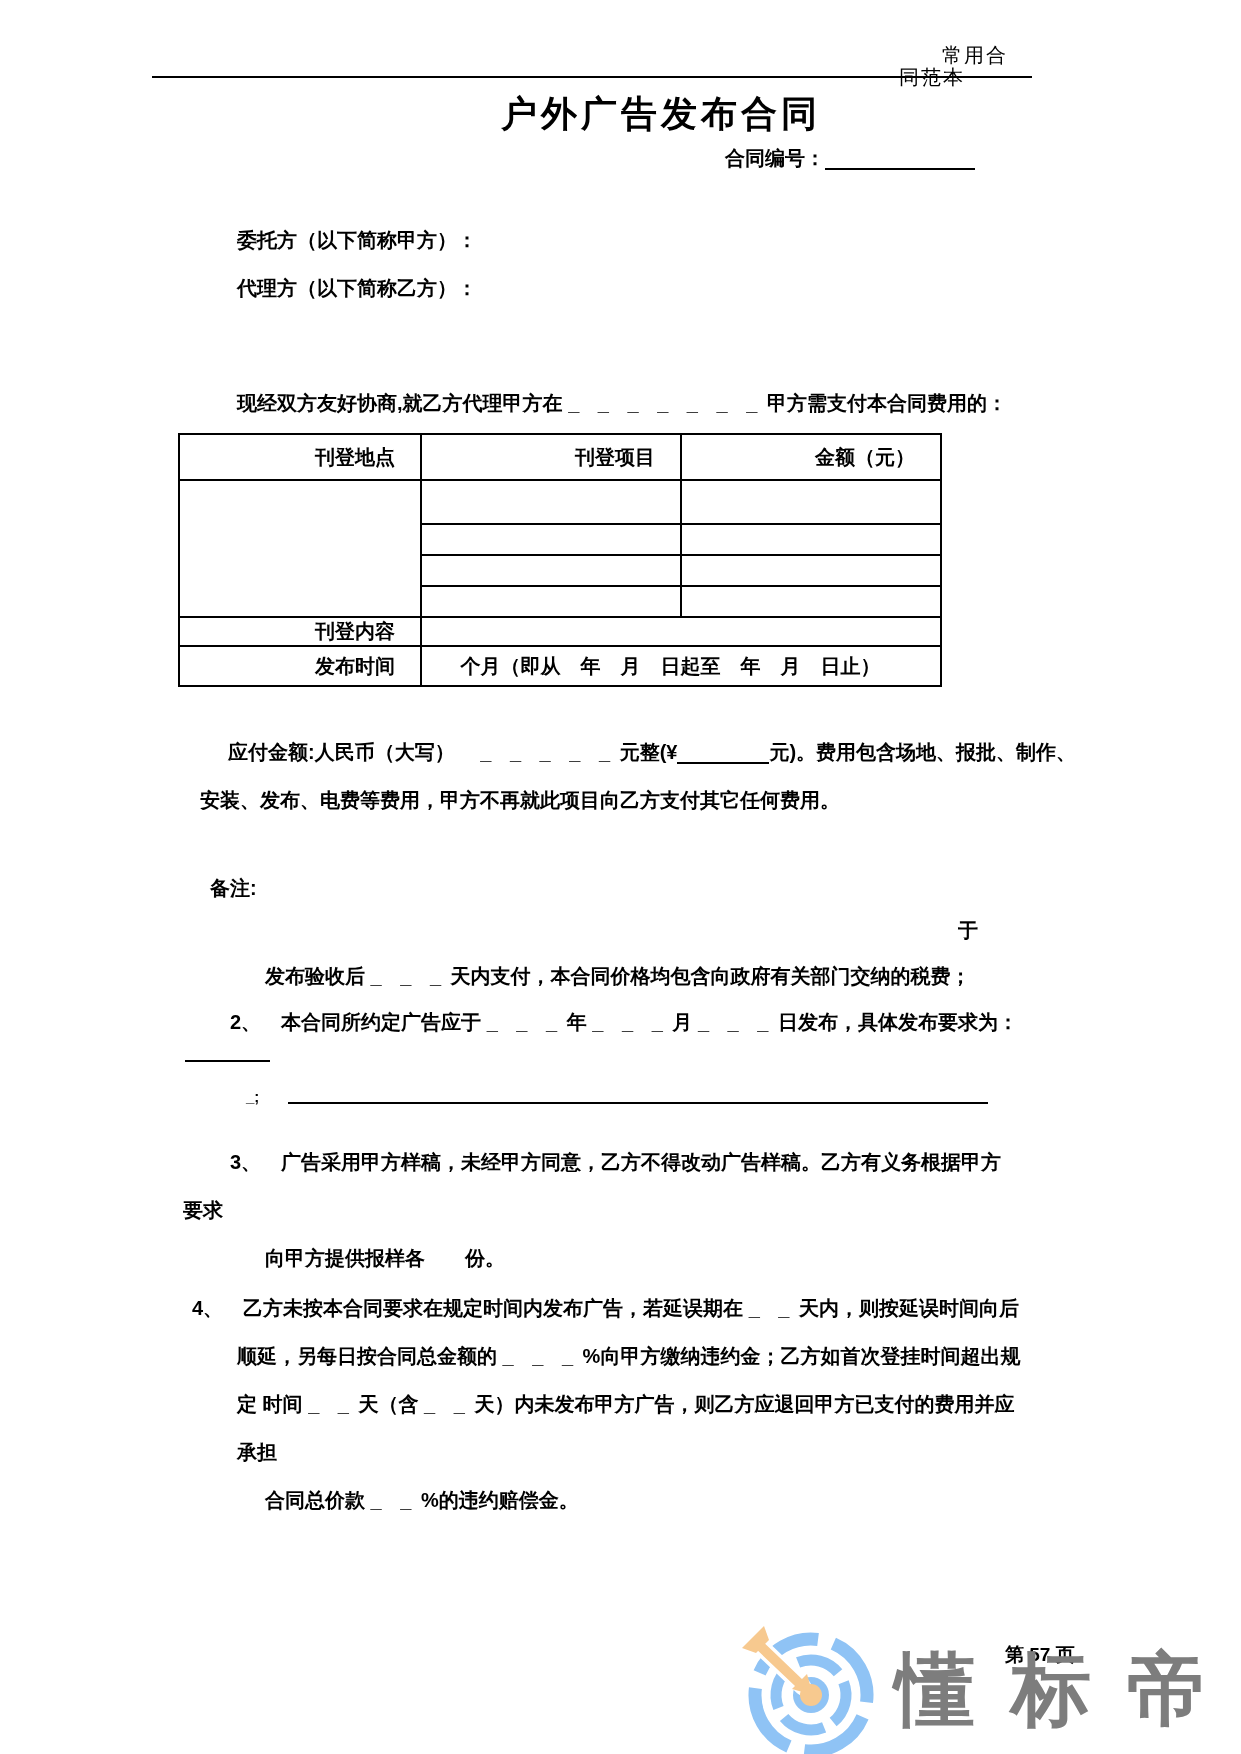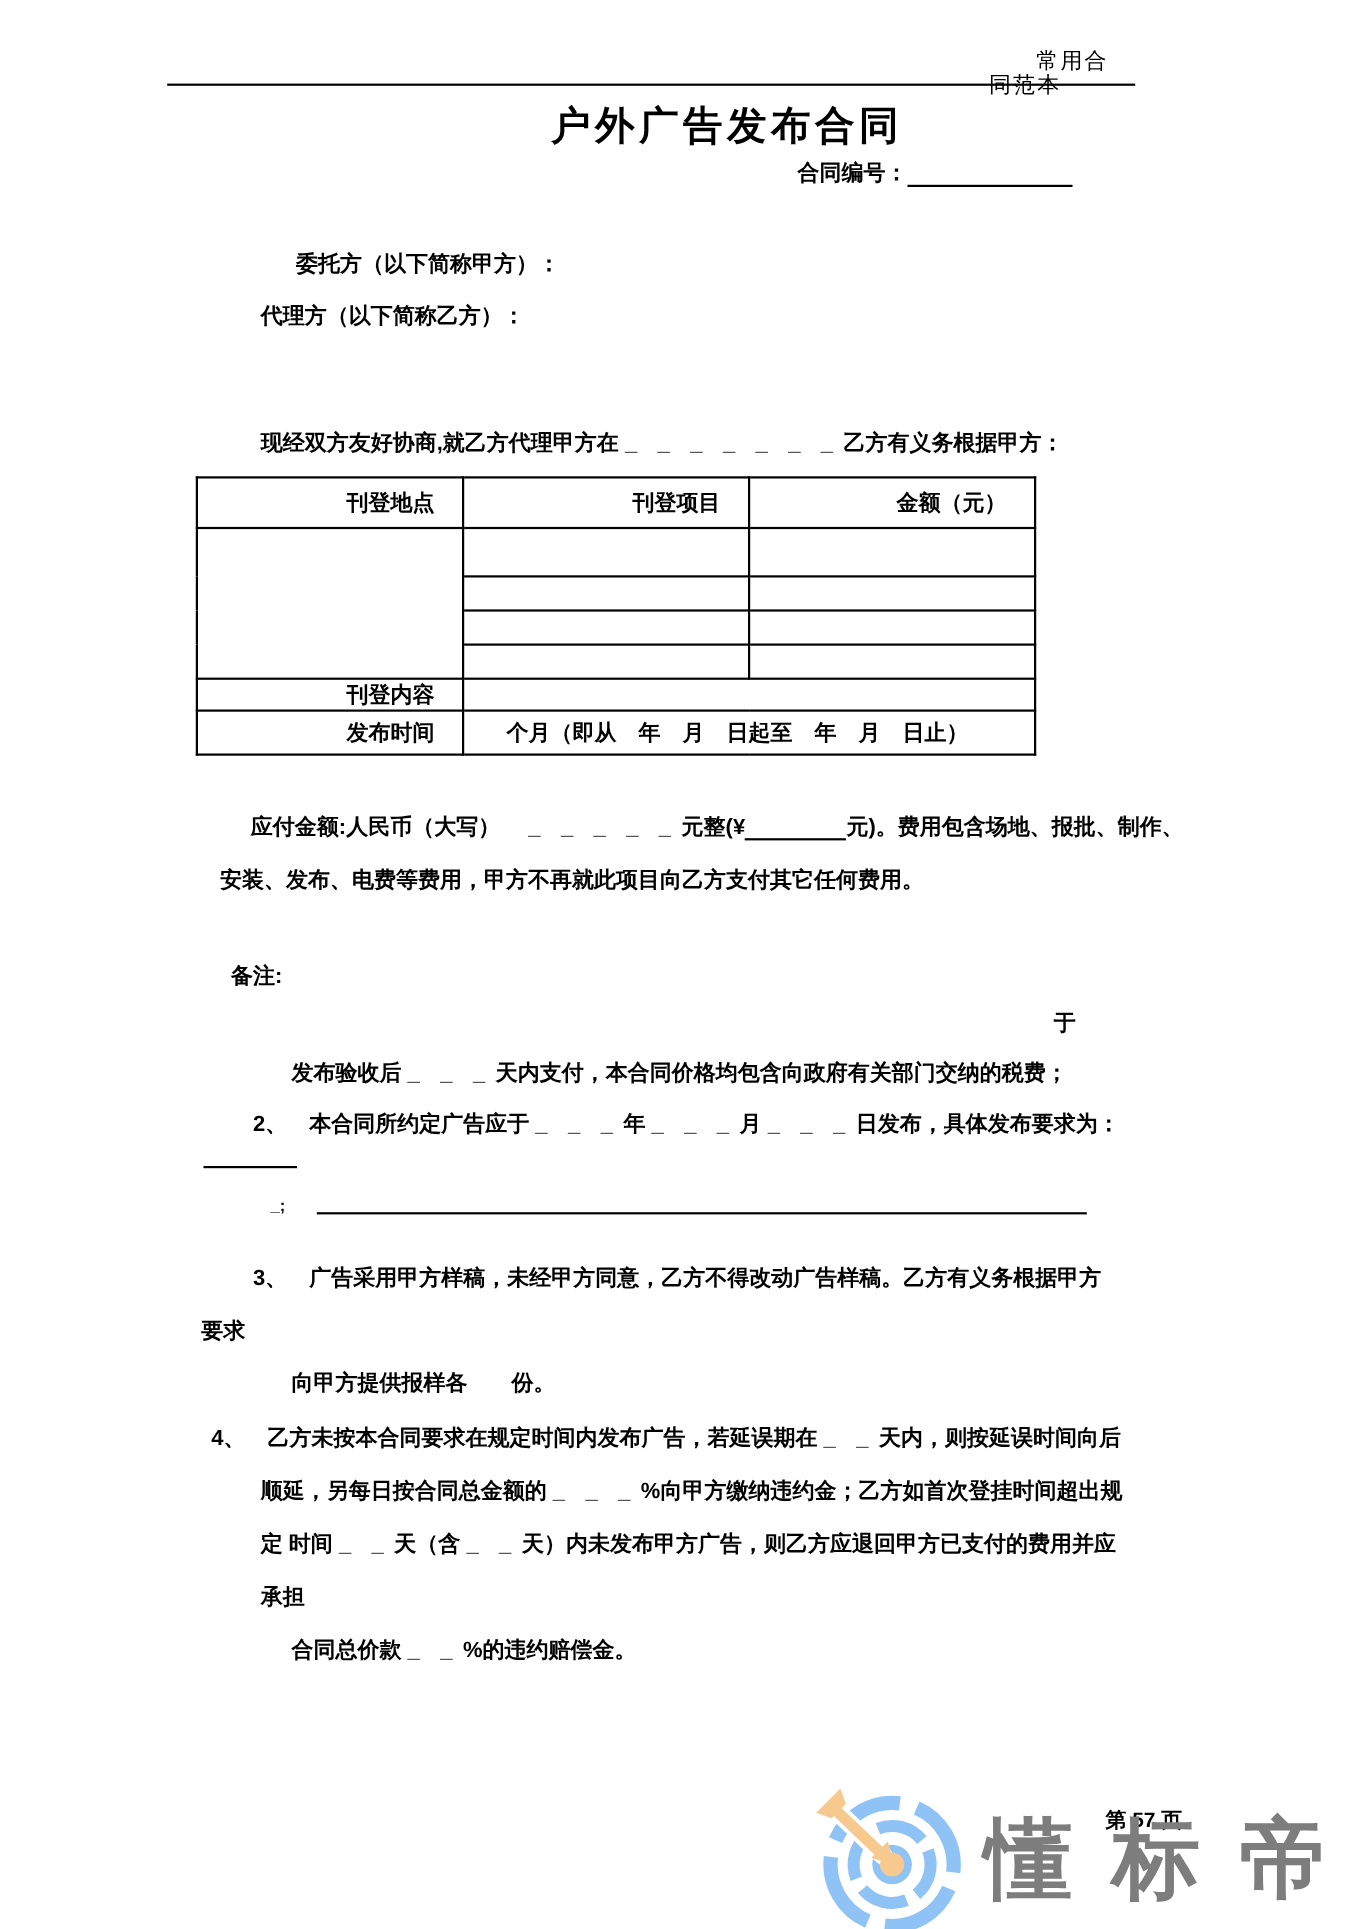--- a/index.html
+++ b/index.html
@@ -42,27 +42,27 @@
   <div class="hdr-line"></div>
   <span class="abs hdr-txt" style="left:942px;top:42px;">常用合</span>
   <span class="abs hdr-txt" style="left:899px;top:64px;">同范本</span>
 
   <div class="abs title">户外广告发布合同</div>
 
   <div class="abs t cno">
     <span>合同编号：</span><span class="blank" style="width:150px;"></span>
   </div>
 
-  <div class="abs t" style="left:237px;top:228px;margin-left:32px;">委托方（以下简称甲方）：</div>
+  <div class="abs t" style="left:237px;top:228px;">委托方（以下简称甲方）：</div>
   <div class="abs t" style="left:237px;top:278px;font-family:Liberation Mono, monospace;">代理方（以下简称乙方）：</div>
 
   <div class="abs t" style="left:237px;top:391px;">
     <span>现经双方友好协商,就乙方代理甲方在</span>
     <span class="sblank">_ _ _ _ _ _ _</span>
-    <span>乙方有义务根据甲方：</span>
+    <span>甲方需支付本合同费用的：</span>
   </div>
 
   <table class="grid">
     <colgroup>
         <col style="width:242px">
         <col style="width:260px">
         <col style="width:260px">
       </colgroup>
     <tbody>
         <tr style="height:46px">

